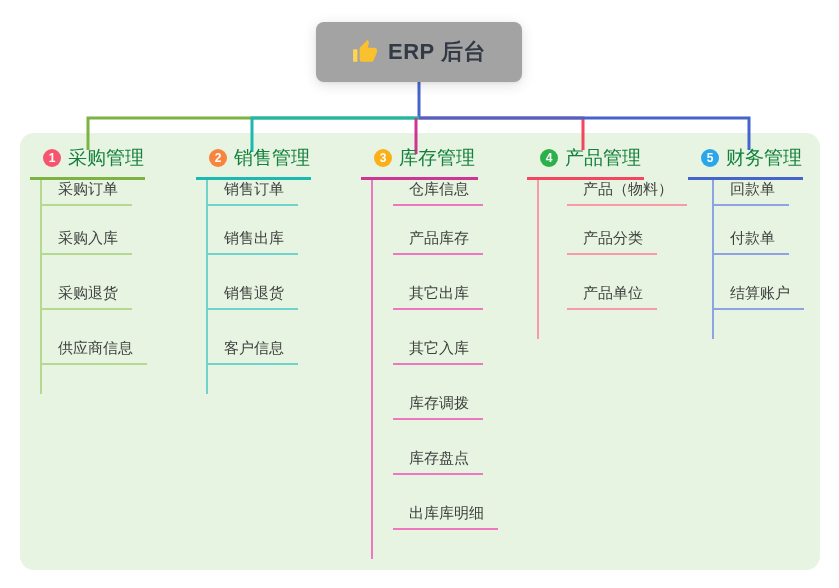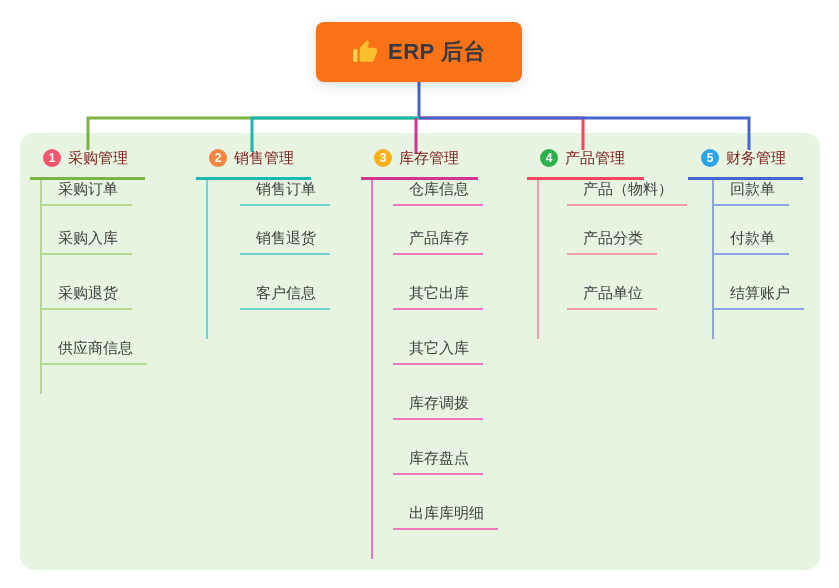--- a/index.html
+++ b/index.html
@@ -2,21 +2,21 @@
 <html><head>
 <meta charset="utf-8">
 <style>
   * { margin:0; padding:0; box-sizing:border-box; }
   html,body { width:839px; height:588px; background:#ffffff; overflow:hidden;
               font-family:"Liberation Sans","DejaVu Sans",sans-serif; }
   .stage { position:relative; width:839px; height:588px; }
 
   
   .root-card { position:absolute; left:316px; top:22px; width:206px; height:60px;
-               background:#f97316; border-radius:8px;
+               background:#a3a3a3; border-radius:8px;
                box-shadow:0 3px 14px rgba(0,0,0,.12), 0 1px 3px rgba(0,0,0,.06);
                display:flex; align-items:center; justify-content:center; gap:10px;
                z-index:3; cursor:pointer; }
   .root-card .label { font-size:22px; font-weight:600; color:#333a45; letter-spacing:.5px; }
 
   
   .wires { position:absolute; left:0; top:0; z-index:1; pointer-events:none; }
 
   
   .panel { position:absolute; left:20px; top:133px; width:800px; height:437px;
@@ -40,25 +40,25 @@
 
   .badge { width:18px; height:18px; border-radius:50%; flex:0 0 18px;
            color:#fff; font-size:12px; font-weight:bold; line-height:18px;
            text-align:center; }
   .b1 .badge { background:#f5566e; }
   .b2 .badge { background:#f8853e; }
   .b3 .badge { background:#fbb018; }
   .b4 .badge { background:#2cb14a; }
   .b5 .badge { background:#2ba6ea; }
 
-  .btitle { font-size:15px; font-weight:500; color:#7f1d1d; white-space:nowrap; }
+  .btitle { font-size:19px; font-weight:500; color:#15803d; white-space:nowrap; }
 
   .kids { margin-left:10px; }
   .b1 .kids { border-left:2px solid #b5d98f; }
-  .b2 .kids { border-left:2px solid #6fd2cb;padding-left:32px; }
+  .b2 .kids { border-left:2px solid #6fd2cb; }
   .b3 .kids { border-left:2px solid #ef77bf;padding-left:20px; }
   .b4 .kids { border-left:2px solid #f89aa8;padding-left:28px; }
   .b5 .kids { border-left:2px solid #8ea3e3;margin-left:24px; }
 
   .kid { height:55px; display:flex; align-items:flex-start; cursor:pointer; }
   .kid:first-child { height:49px; }
   .kid .klabel { display:inline-block; white-space:nowrap; font-size:15px;
                  color:#3f3f3f; padding:0 14px 5px 16px; }
   .b1 .klabel { border-bottom:2px solid #b5d98f; }
   .b2 .klabel { border-bottom:2px solid #6fd2cb; }
@@ -116,20 +116,23 @@
   <div class="branch b2">
     <div class="bhead">
       <span class="badge">2</span>
       <span class="btitle">销售管理</span>
     </div>
     <div class="kids">
       <div class="kid">
           <span class="klabel">销售订单</span>
         </div>
       <div class="kid">
+          <span class="klabel">销售出库</span>
+        </div>
+      <div class="kid">
           <span class="klabel">销售退货</span>
         </div>
       <div class="kid">
           <span class="klabel">客户信息</span>
         </div>
     </div>
   </div>
 
   <div class="branch b3">
     <div class="bhead">

